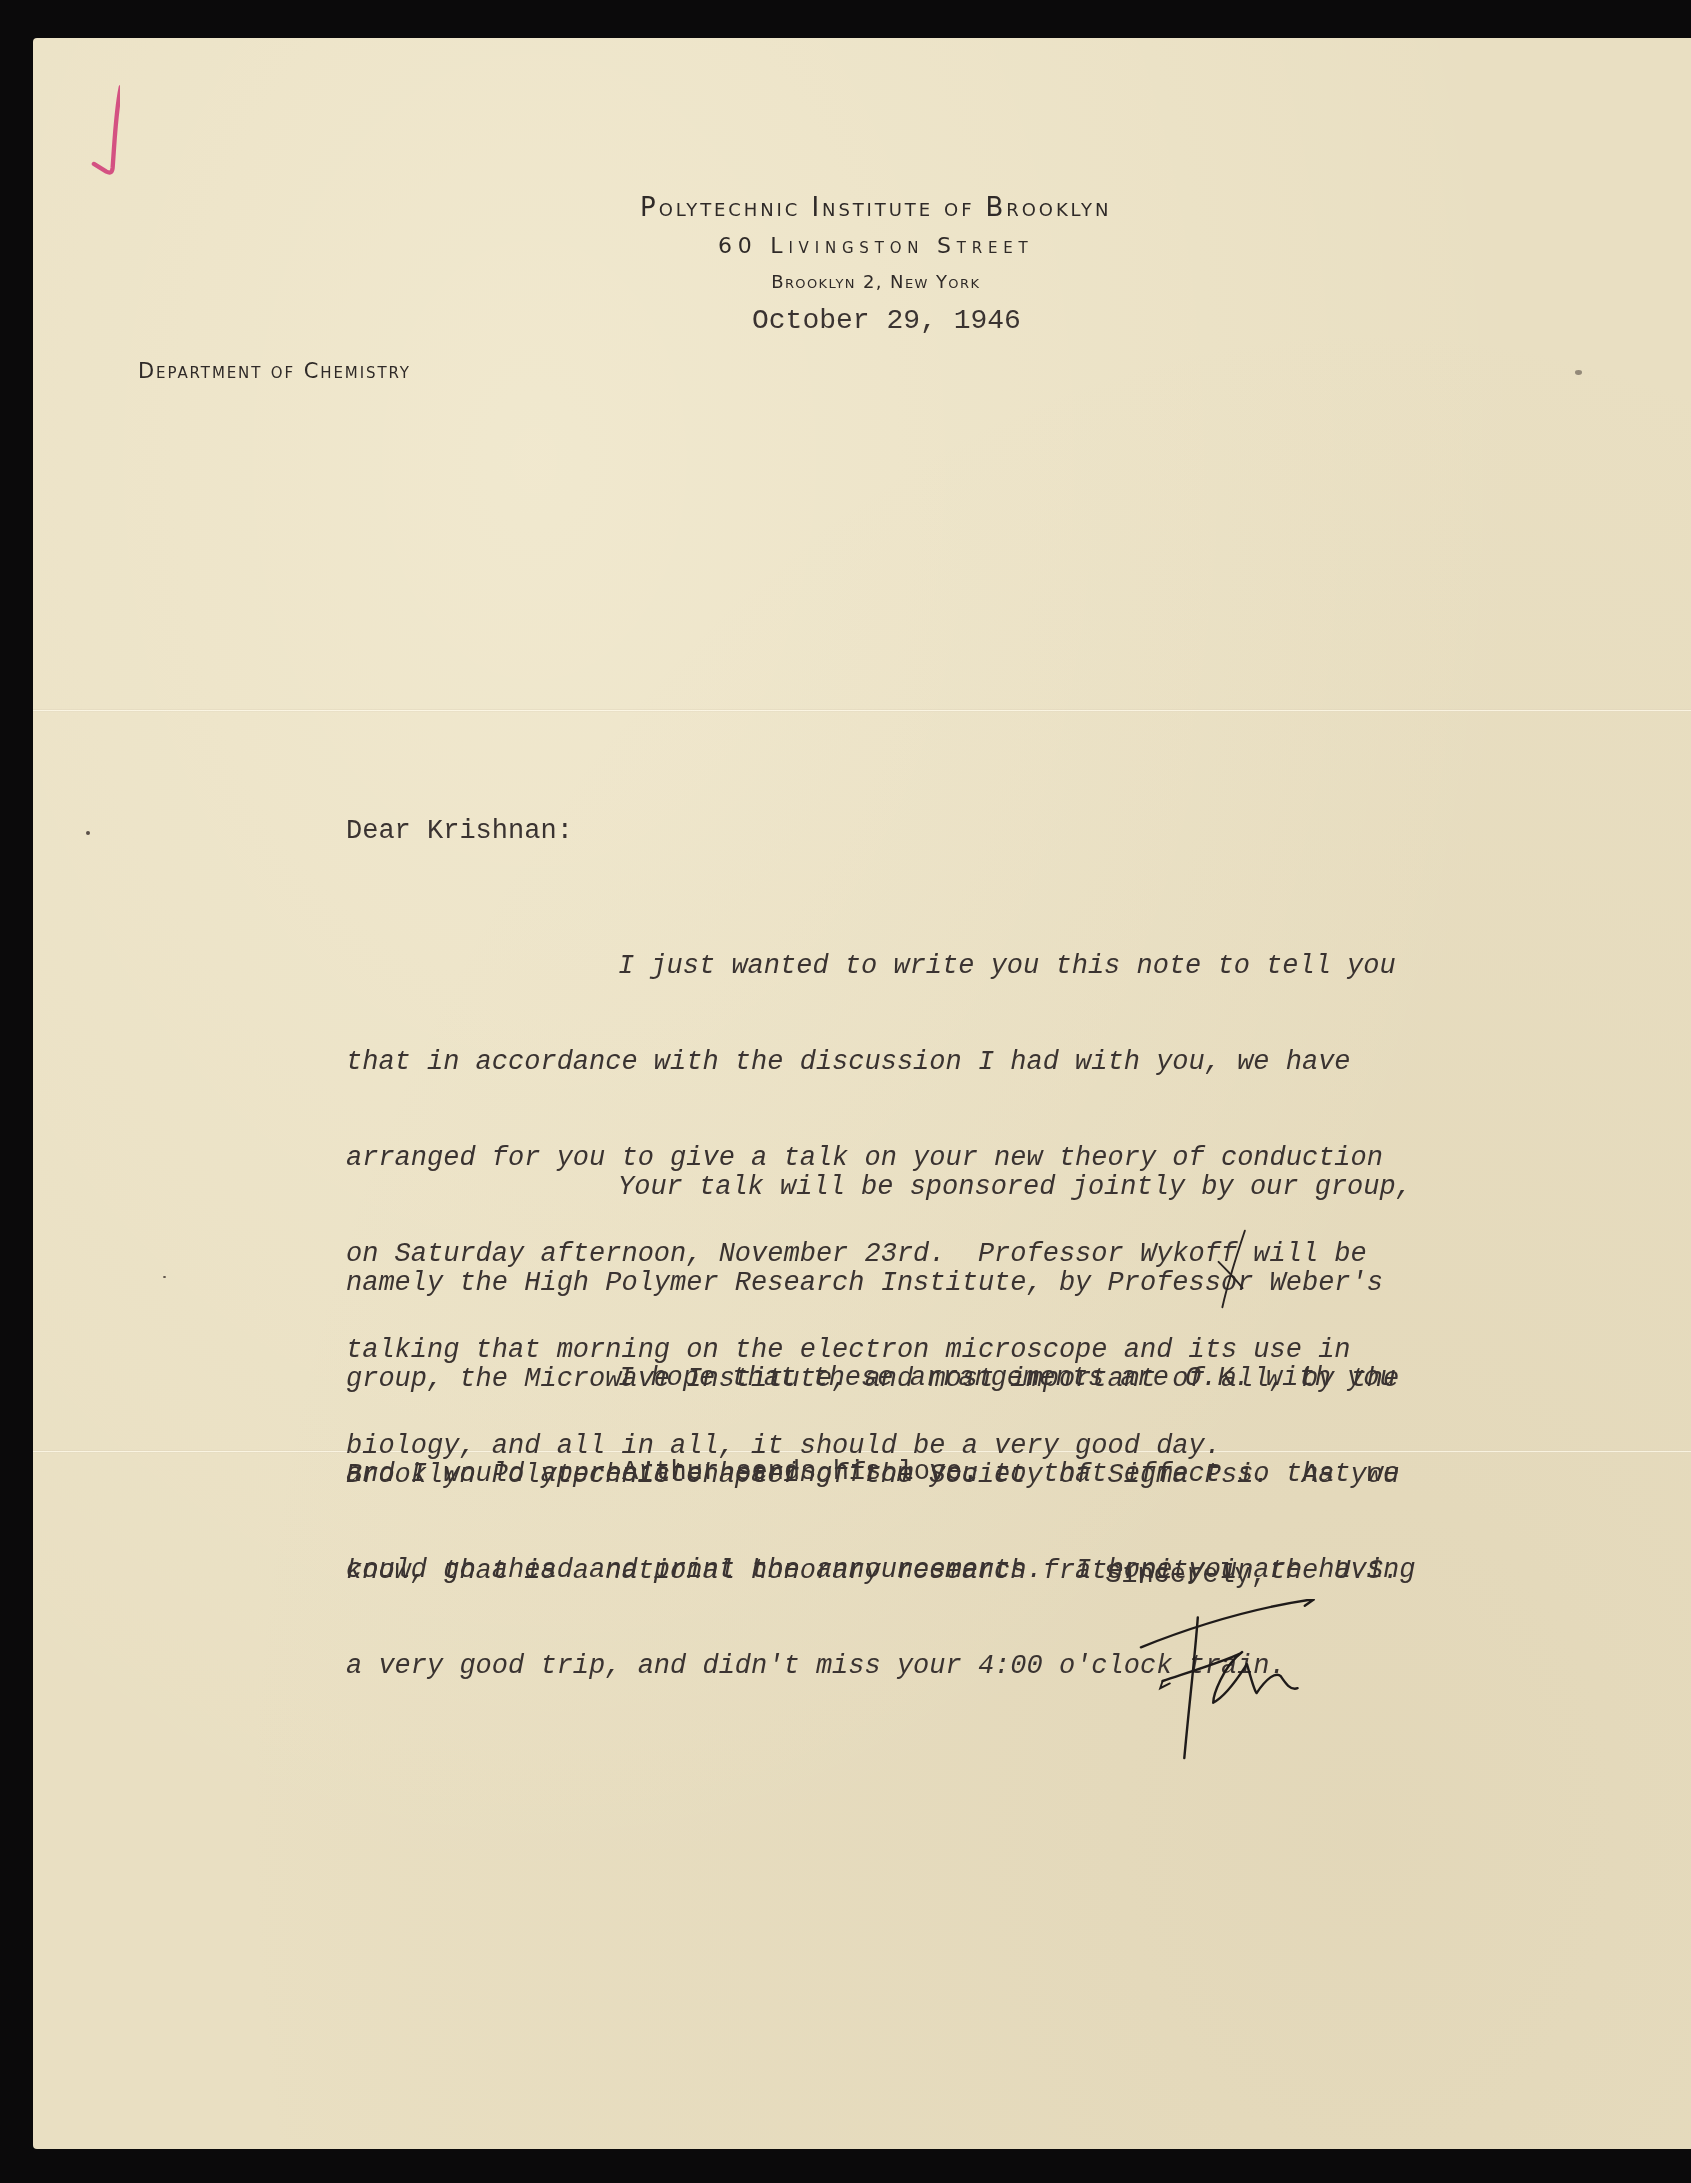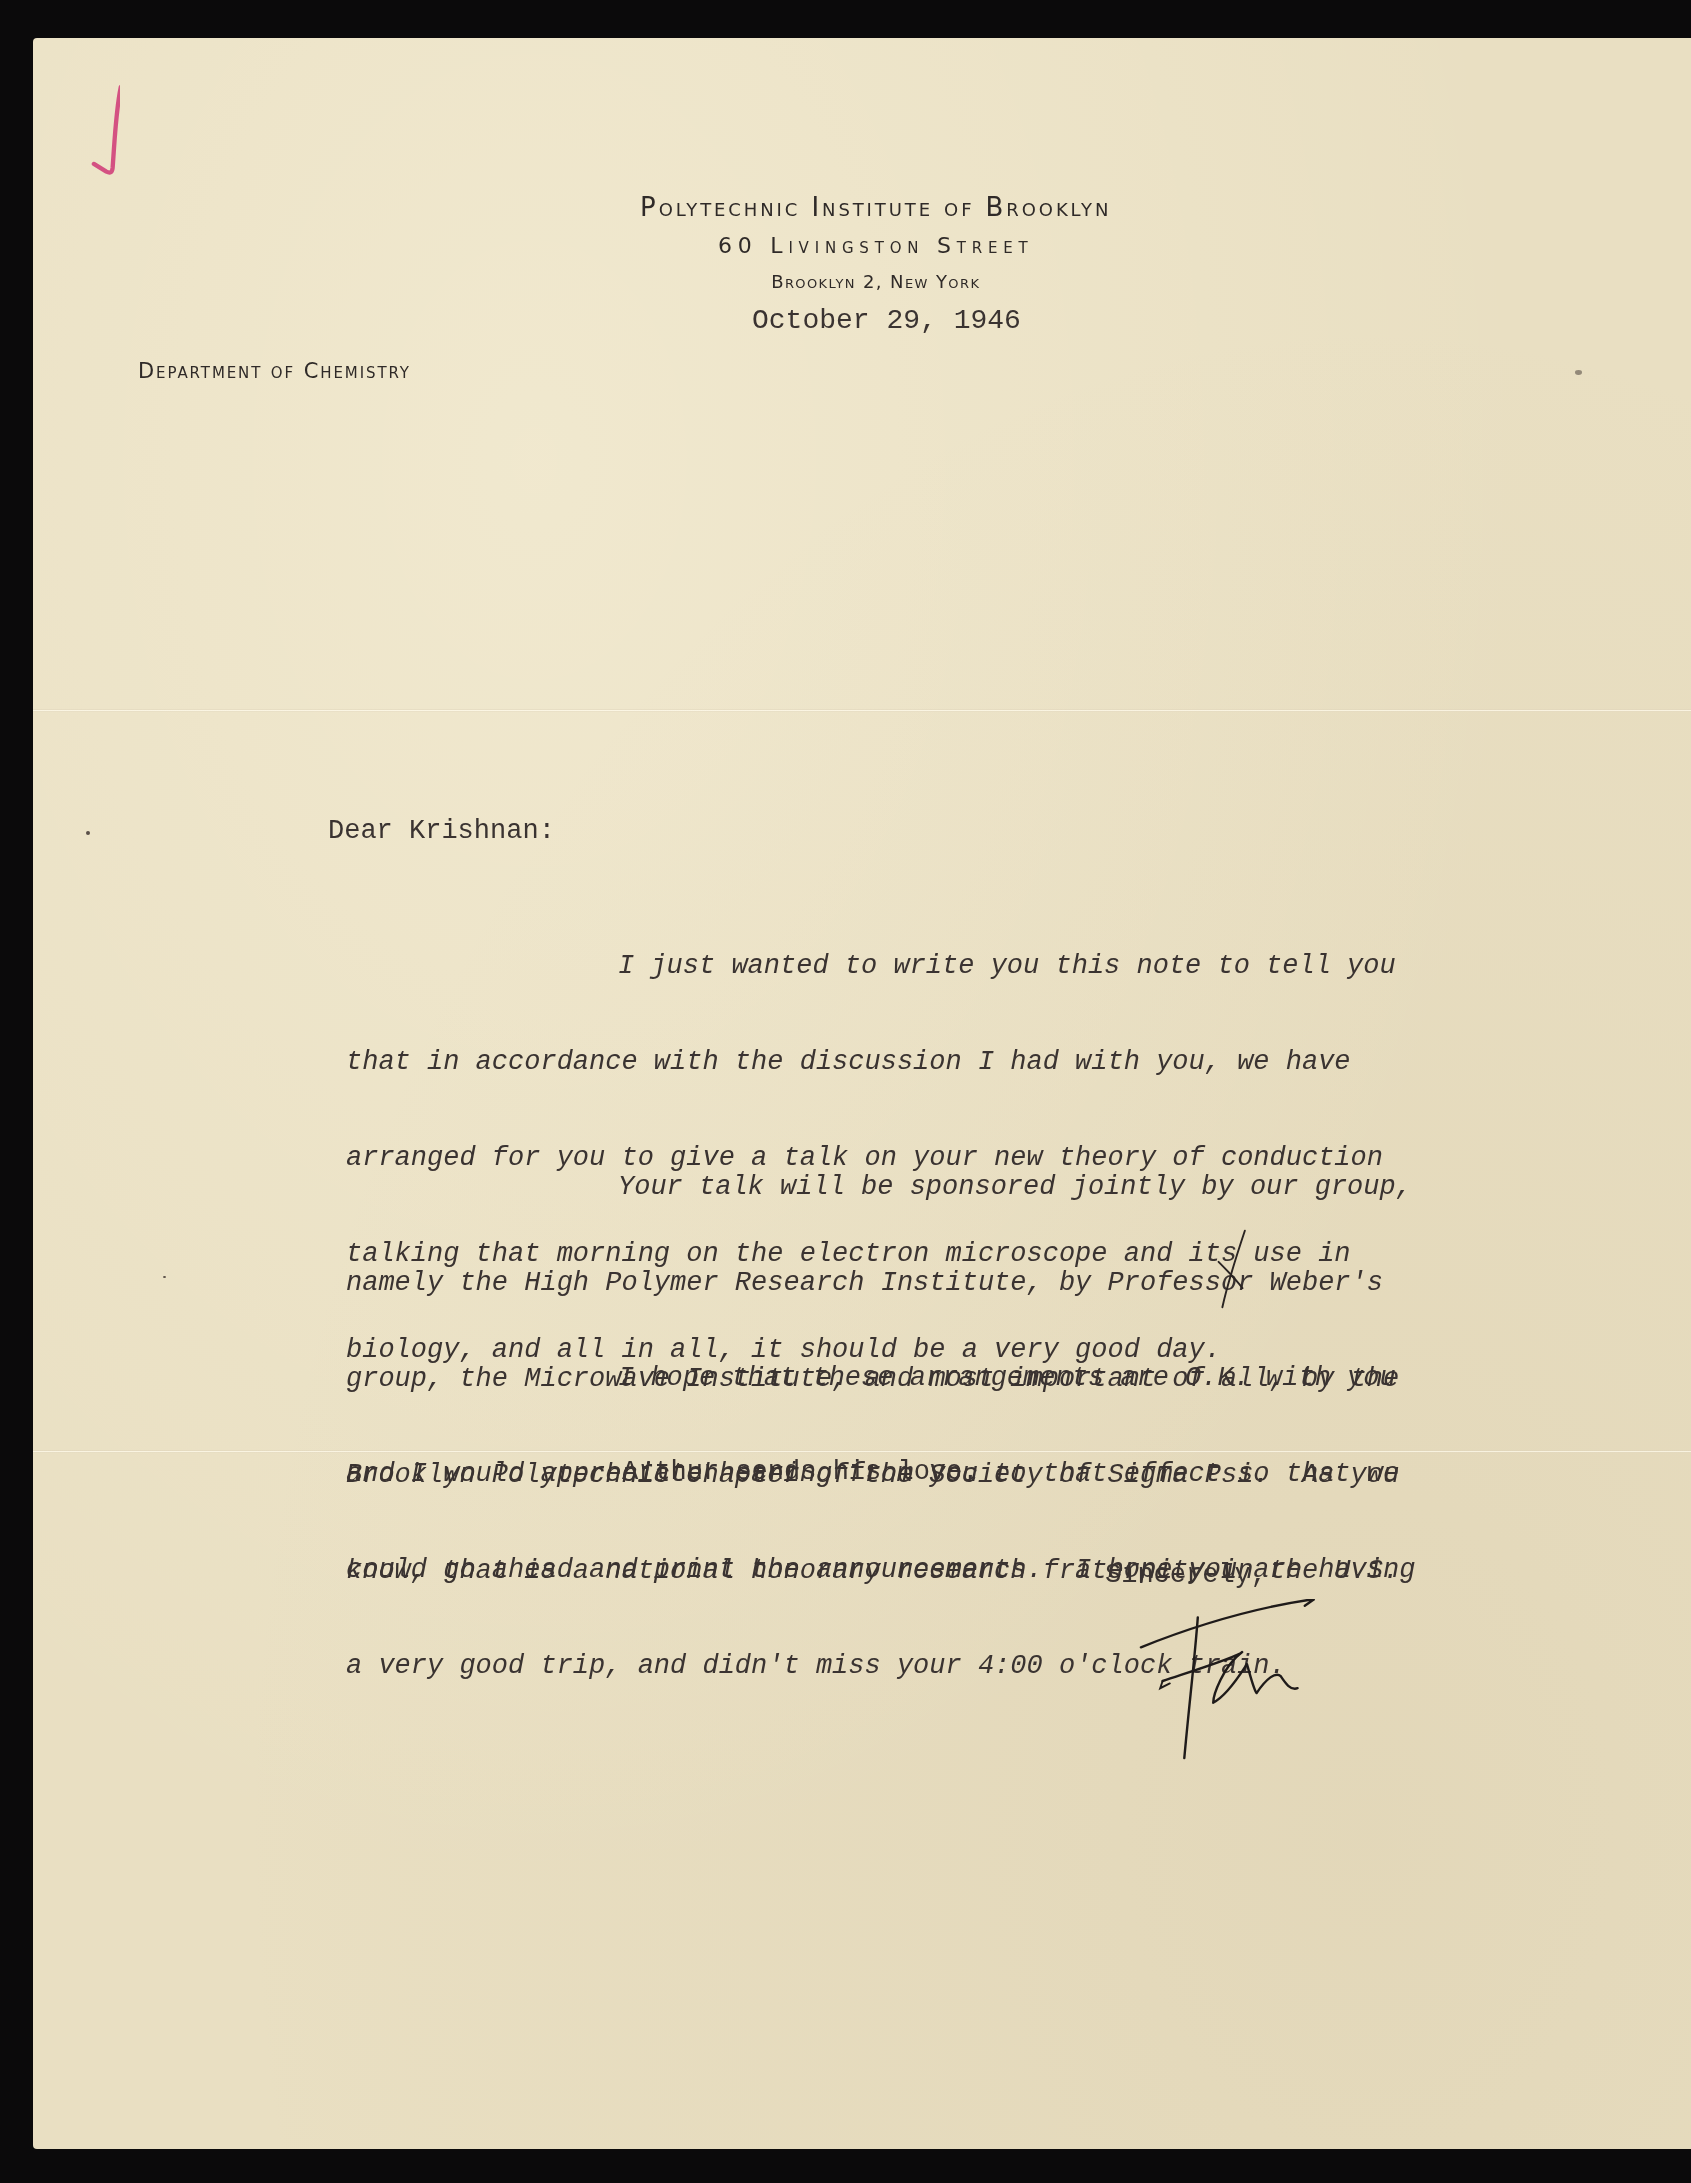--- a/index.html
+++ b/index.html
@@ -41,21 +41,21 @@
     font-size: 21px; letter-spacing: 1.9px; color: #2f2a28;
   }
   .typed {
     font-family: "Liberation Mono", "DejaVu Sans Mono", monospace;
     font-size: 27px; color: #3a3331;
     white-space: pre;
     position: absolute;
     letter-spacing: 0px;
   }
   .date { left: 719px; top: 267px; font-size: 28px; }
-  .salutation { left: 295px; top: 778px; text-align: right; }
+  .salutation { left: 313px; top: 778px; text-align: right; }
   .para { left: 313px; line-height: 32px; }
   .para-1 { top: 848px; }
   .para-2 { top: 1069px; }
   .para-3 { top: 1260px; }
   .closing-line { left: 589px; top: 1419px; }
   .sincerely { left: 1072px; top: 1498px; margin-top: 24px; }
   .line { display: block; height: 32px; font-style: italic; }
   .indent { padding-left: 272px; }
 
   .red-check {
@@ -84,20 +84,21 @@
   <div class="typed date">October 29, 1946</div>
 
   <div class="dept">Department of Chemistry</div>
 
   <div class="typed salutation">Dear Krishnan:</div>
 
   <div class="typed para para-1">
     <span class="line indent">I just wanted to write you this note to tell you</span>
     <span class="line">that in accordance with the discussion I had with you, we have</span>
     <span class="line">arranged for you to give a talk on your new theory of conduction</span>
+    <span class="line">on Saturday afternoon, November 23rd.  Professor Wykoff will be</span>
     <span class="line">talking that morning on the electron microscope and its use in</span>
     <span class="line">biology, and all in all, it should be a very good day.</span>
   </div>
 
   <div class="typed para para-2">
     <span class="line indent">Your talk will be sponsored jointly by our group,</span>
     <span class="line">namely the High Polymer Research Institute, by Professor Weber's</span>
     <span class="line">group, the Microwave Institute, and most important of all, by the</span>
     <span class="line">Brooklyn Polytechnic chapter of the Society of Sigma Psi.  As you</span>
     <span class="line">know, that is a national honorary research fraternity in the U.S.</span>

